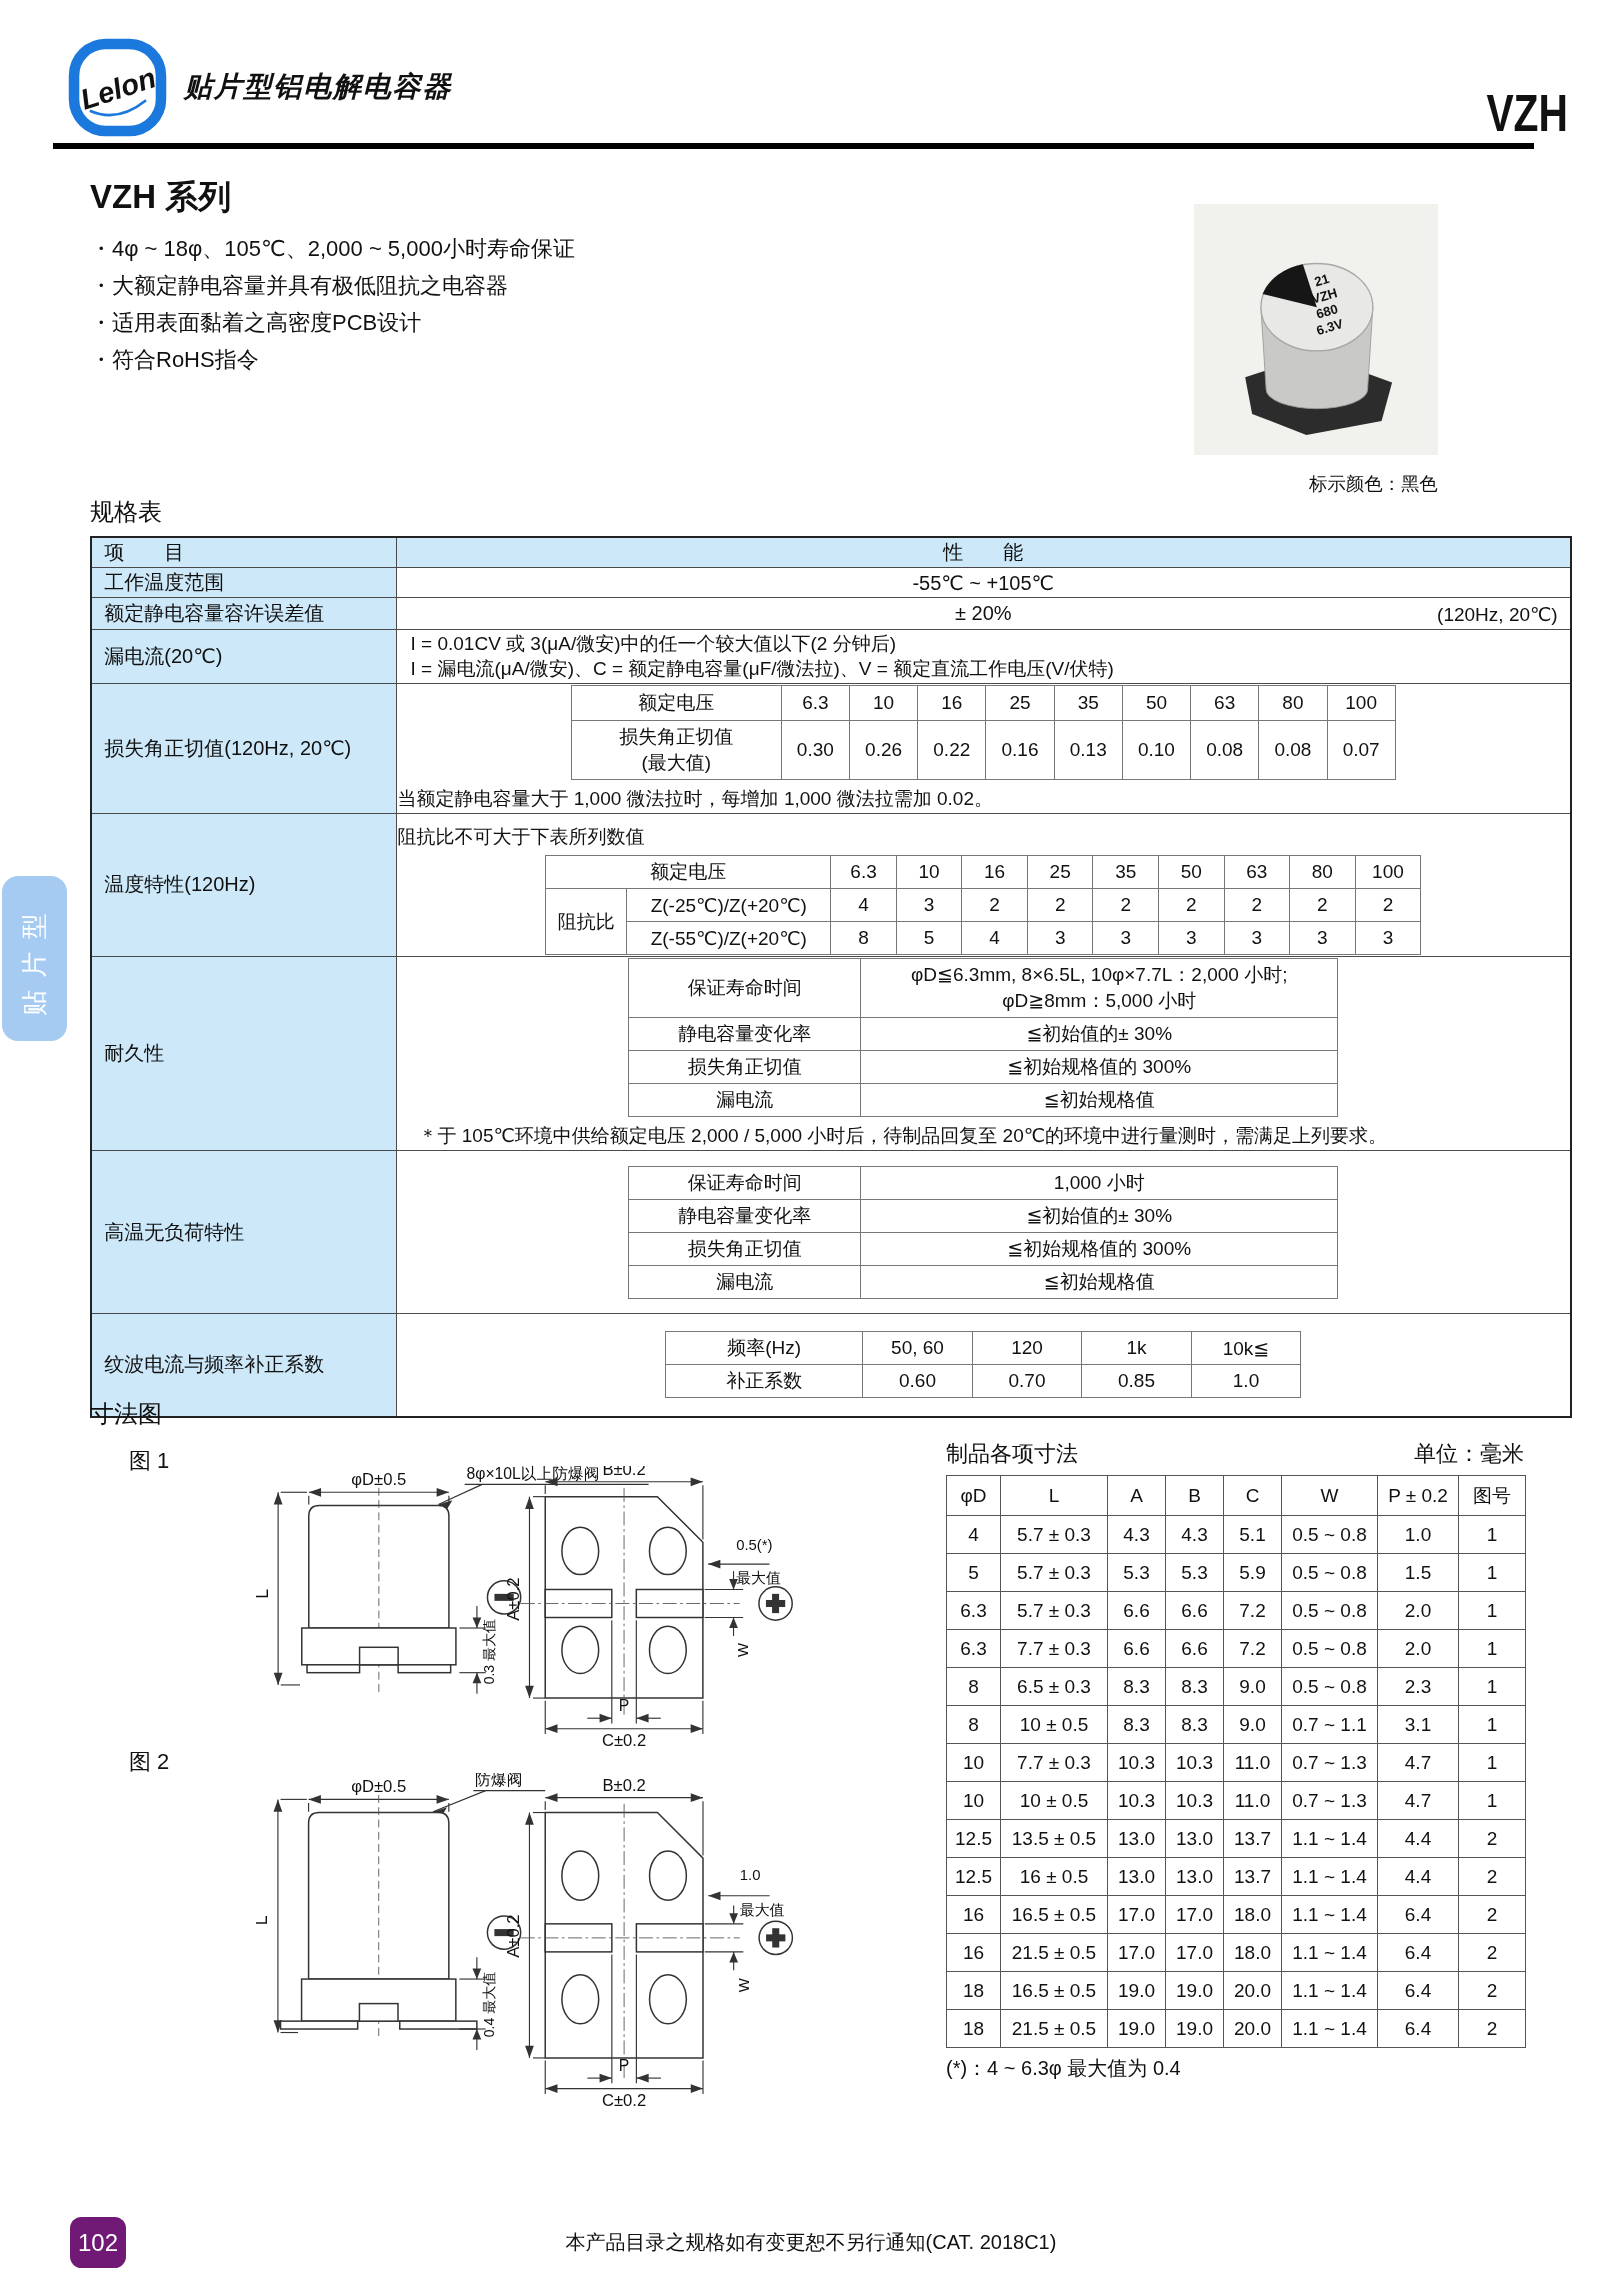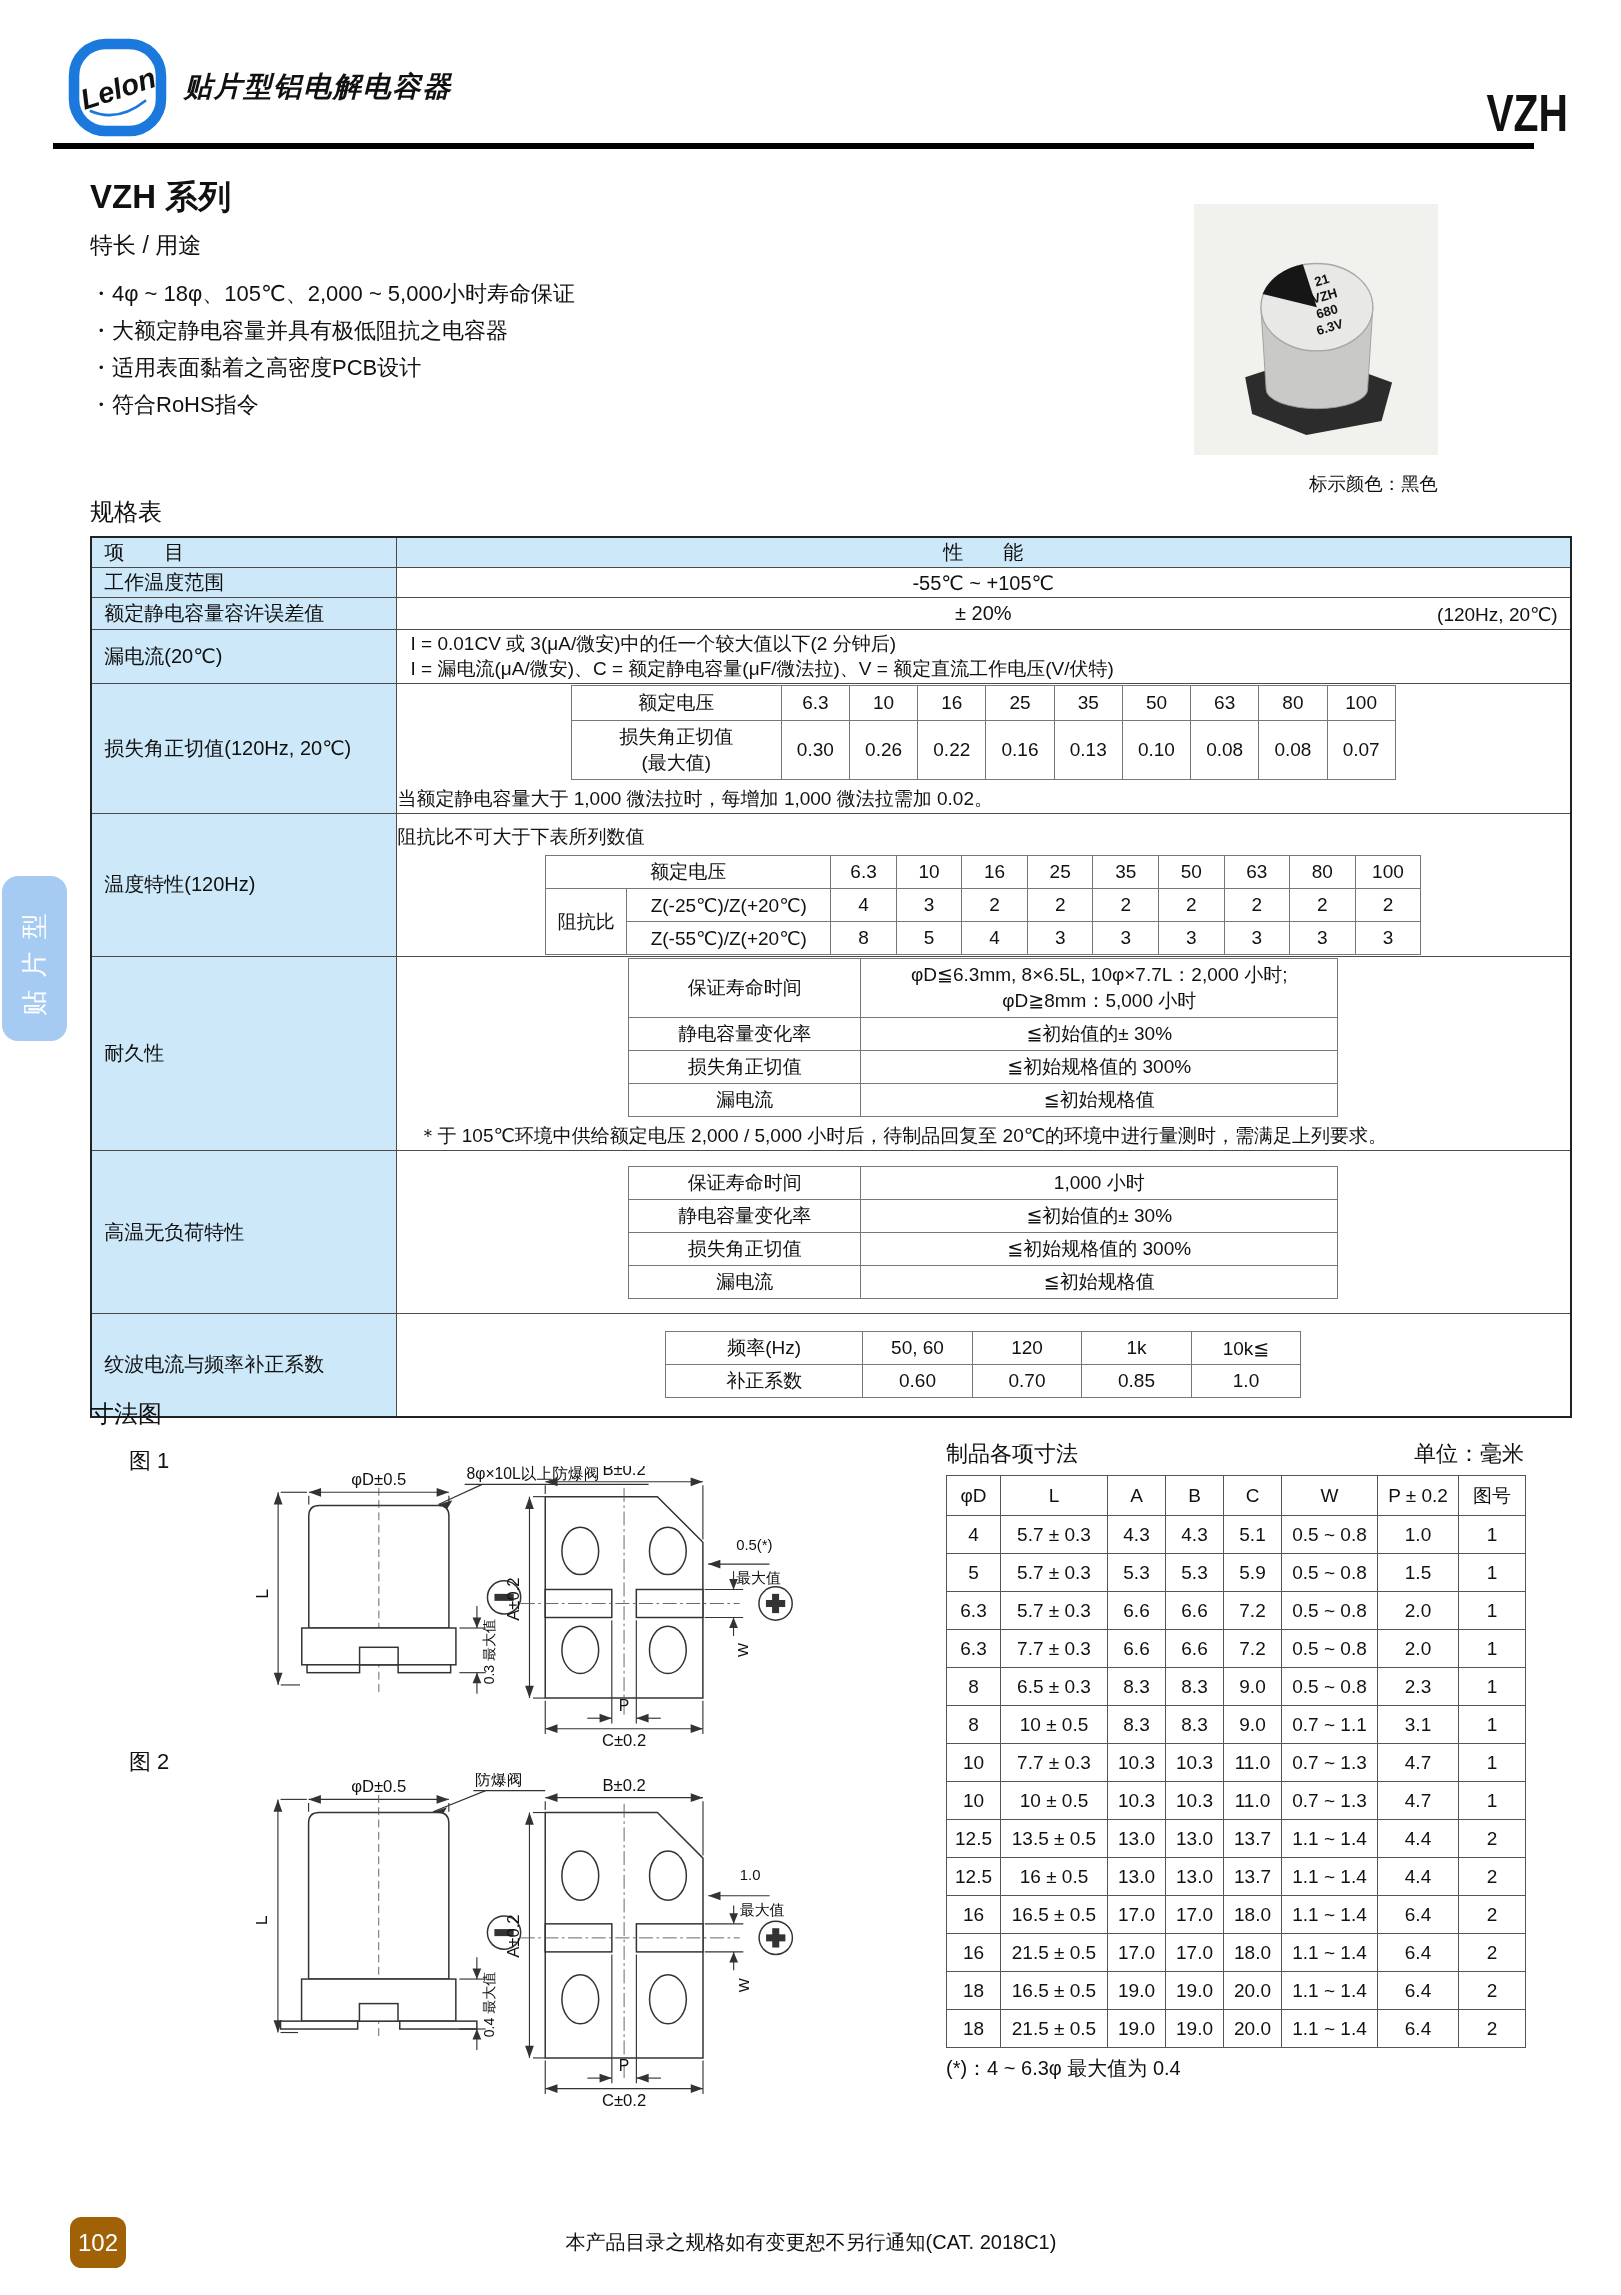--- a/index.html
+++ b/index.html
@@ -84,21 +84,21 @@
   
   .dim-table-wrap { position:absolute; left:946px; top:1439px; width:578px; }
   .dim-table-head { display:flex; justify-content:space-between; font-size:22px; margin-bottom:6.1px; }
   table.dim-table { border-collapse:collapse; table-layout:fixed; width:578px; border:1.8px solid #333; }
   table.dim-table td { border:0.9px solid #555; text-align:center; font-size:19px; height:35px; }
   table.dim-table thead td { height:37px;margin-left:8px; }
   .dim-footnote { font-size:20px; margin-top:7px; }
   
   .footer-badge {
     position:absolute; left:70px; top:2217px; width:56px; height:51px;
-    background:#a16207; border-radius:11.4px; color:#fff; font-size:24px;
+    background:#701a75; border-radius:11.4px; color:#fff; font-size:24px;
     display:flex; align-items:center; justify-content:center;
   }
   .footer-note { position:absolute; left:0; width:1622px; top:2229px; text-align:center; font-size:20px; }
 </style>
 </head>
 <body>
 
 <div class="page">
 
   <div class="side-tab">
@@ -109,21 +109,20 @@
     <rect x="8" y="8" width="99" height="99" rx="36" fill="#ffffff" stroke="#1b79dd" stroke-width="12"></rect>
     <text x="58" y="70" font-size="33" font-style="italic" font-weight="bold" font-family="'DejaVu Serif',serif" fill="#1b79dd" text-anchor="middle" transform="rotate(-18 58 58)">Lelon</text>
     <path d="M26 84 q32 14 64 -12" stroke="#1b79dd" stroke-width="3" fill="none"></path>
   </svg>
   <div class="header-title">贴片型铝电解电容器</div>
   <div class="header-series">VZH</div>
   <div class="rule"></div>
 
   <div class="series-title">VZH 系列</div>
   <div class="features">
-    <div class="features-heading">特长 / 用途</div>
     <div class="feature-item">4φ ~ 18φ、105℃、2,000 ~ 5,000小时寿命保证</div>
     <div class="feature-item">大额定静电容量并具有极低阻抗之电容器</div>
     <div class="feature-item">适用表面黏着之高密度PCB设计</div>
     <div class="feature-item">符合RoHS指令</div>
   </div>
 
   <div class="photo-box">
     <svg width="244" height="251" viewBox="0 0 278 287">
       <polygon points="58,198 138,172 226,204 214,248 128,264 66,240" fill="#2c2c2c"></polygon>
       <path d="M76 118 L82 212 a58 22 0 0 0 116 0 L204 118 Z" fill="#c9c9c7" stroke="#9a9a98" stroke-width="1"></path>

